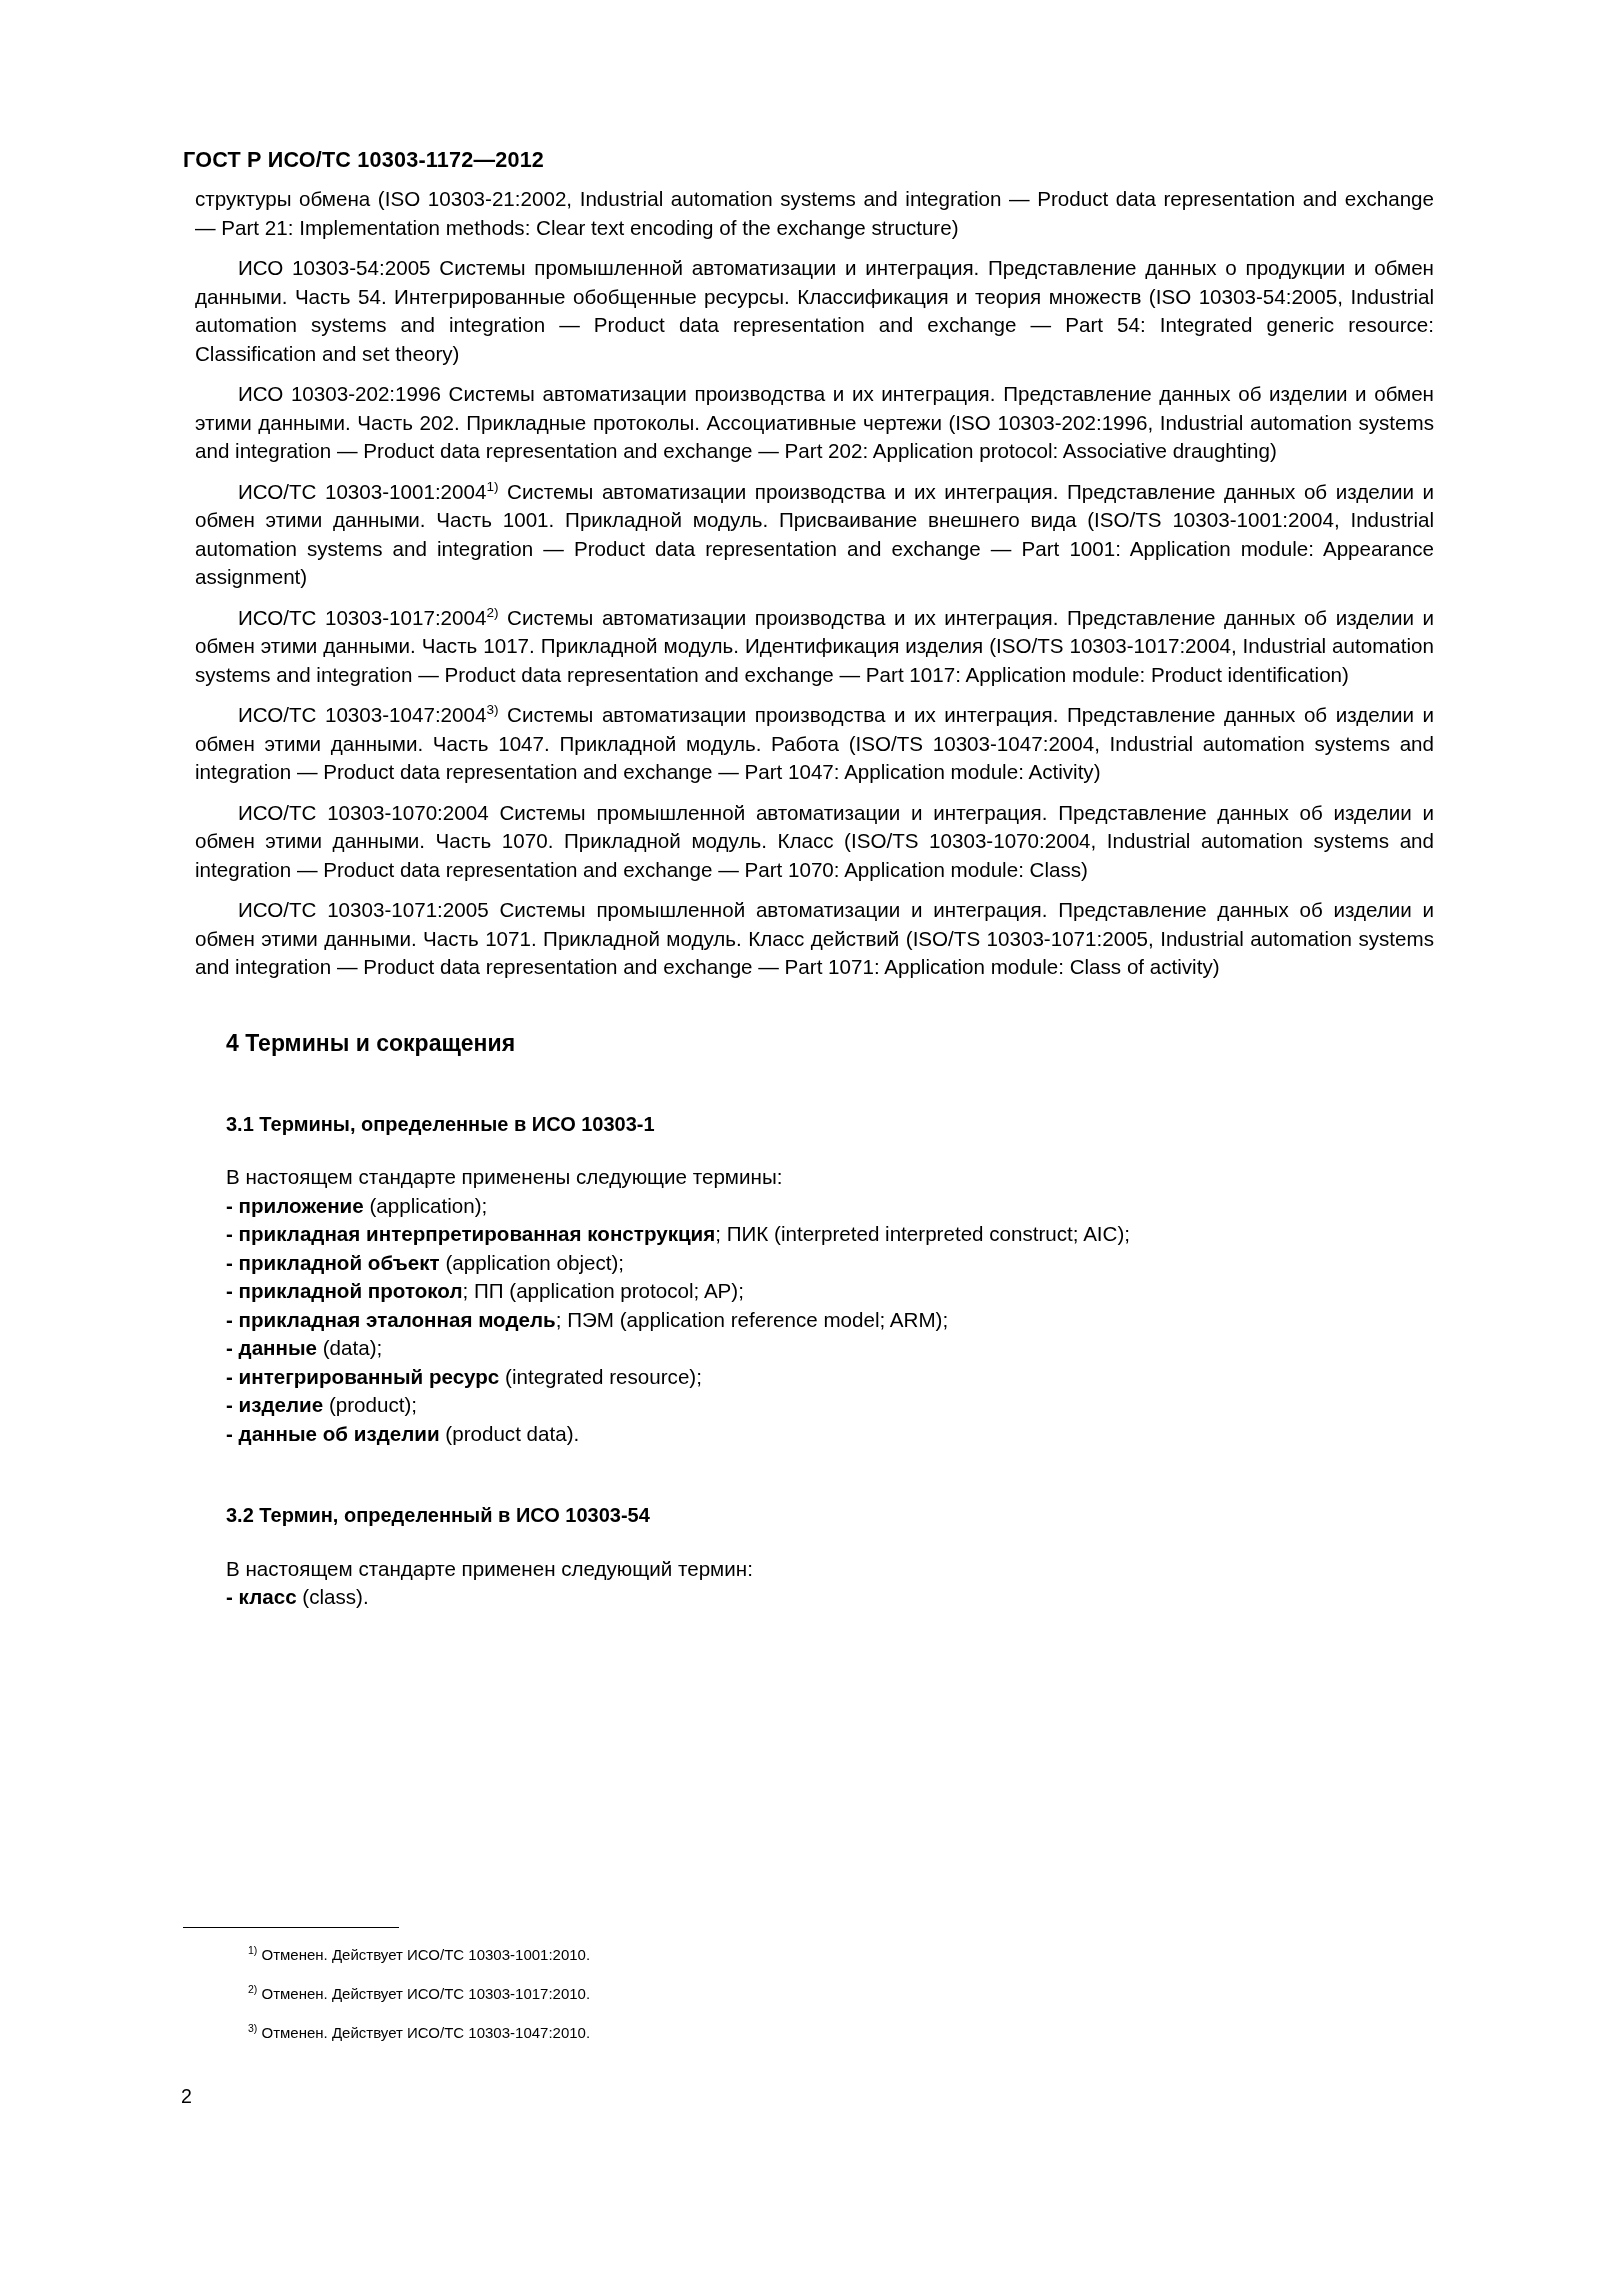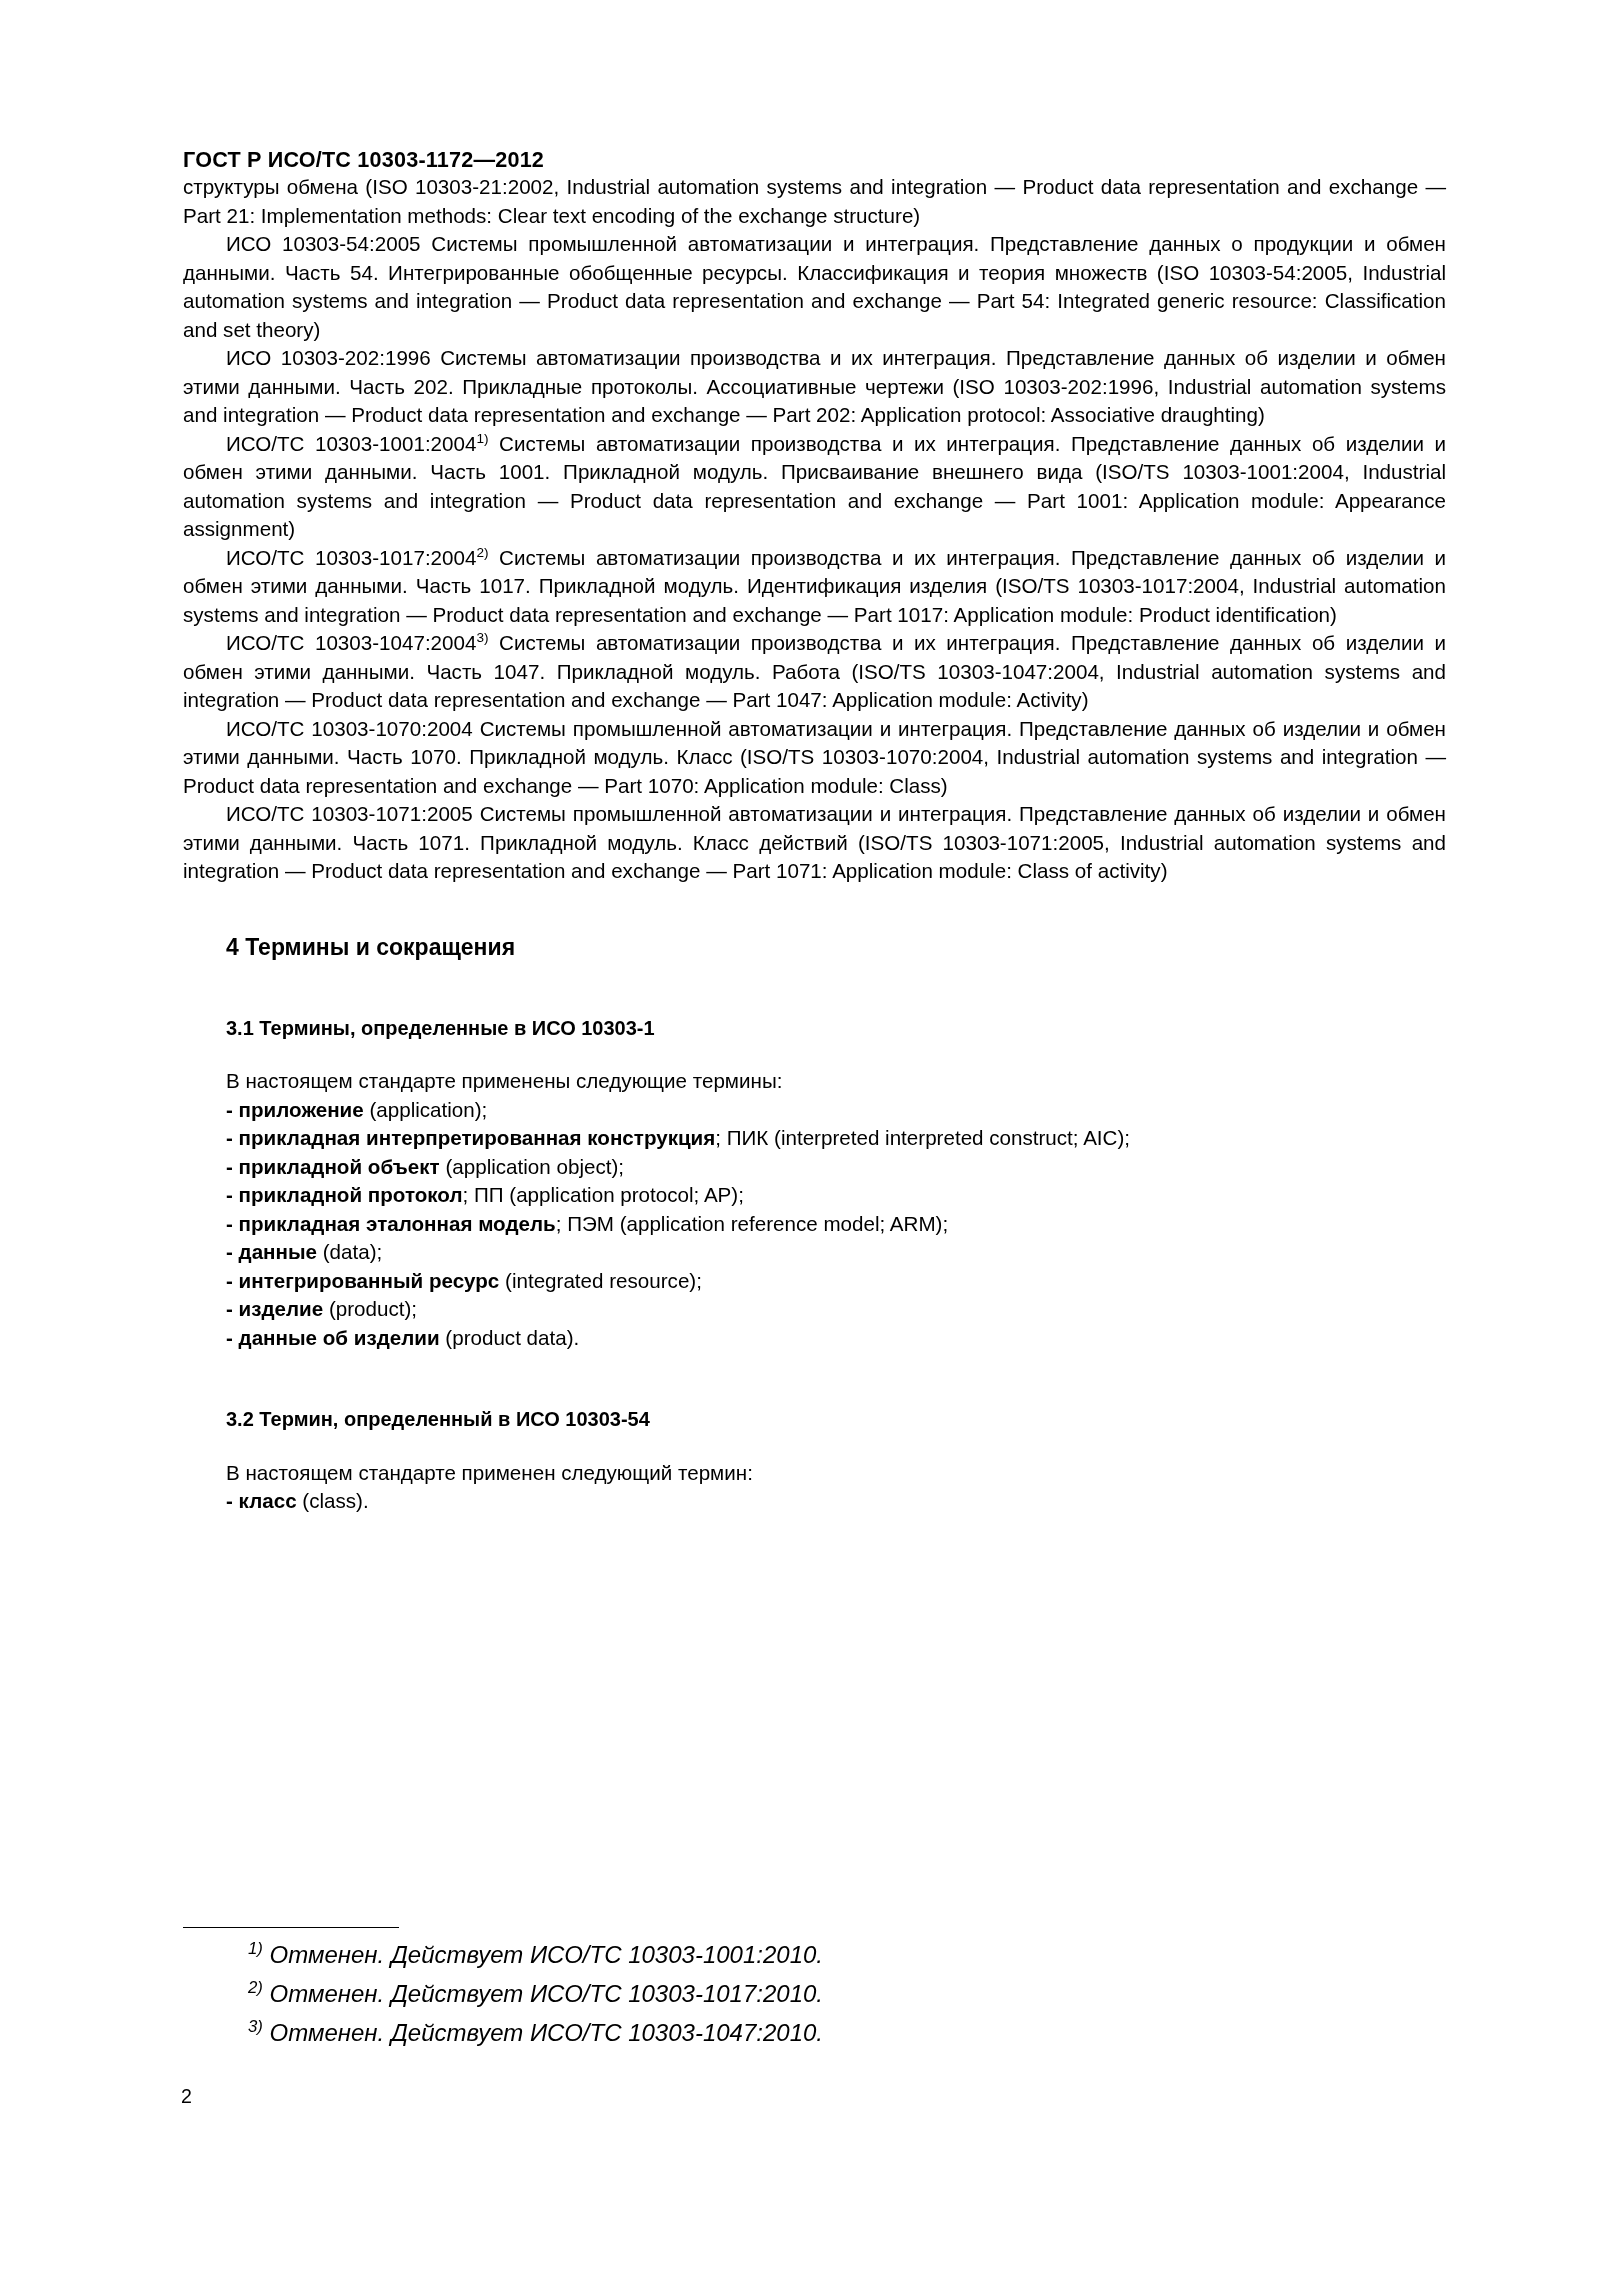--- a/index.html
+++ b/index.html
@@ -28,21 +28,21 @@
   }
   .doc-header {
     font-size: 21.6px;
     font-weight: bold;
     letter-spacing: 0.2px;
   }
   p.body-par {
     font-size: 20.6px;
     line-height: 28.5px;
     text-align: justify;
-    margin: 0;
+    margin: 12px;
     text-indent: 0;
     hyphens: manual;
   }
   p.body-par.indent {
     text-indent: 43px;
   }
   p.body-par.just-full {
     text-align: justify;
     text-align-last: left;
   }
@@ -84,24 +84,23 @@
     top: 1927px;
     width: 1263px;
   }
   .fn-rule {
     width: 216px;
     height: 0;
     border-top: 1.3px solid #000;
     margin: 0 0 14.4px 0;
   }
   .fn {
-    font-size: 24px;
+    font-size: 15px;
     line-height: 26px;
     margin: 0 0 13px 65px;
-    font-style: italic;
   }
   .fn .sup {
     font-size: 0.7em;
   }
   .page-number {
     position: absolute;
     left: 181px;
     top: 2085px;
     font-size: 19.6px;
   }

